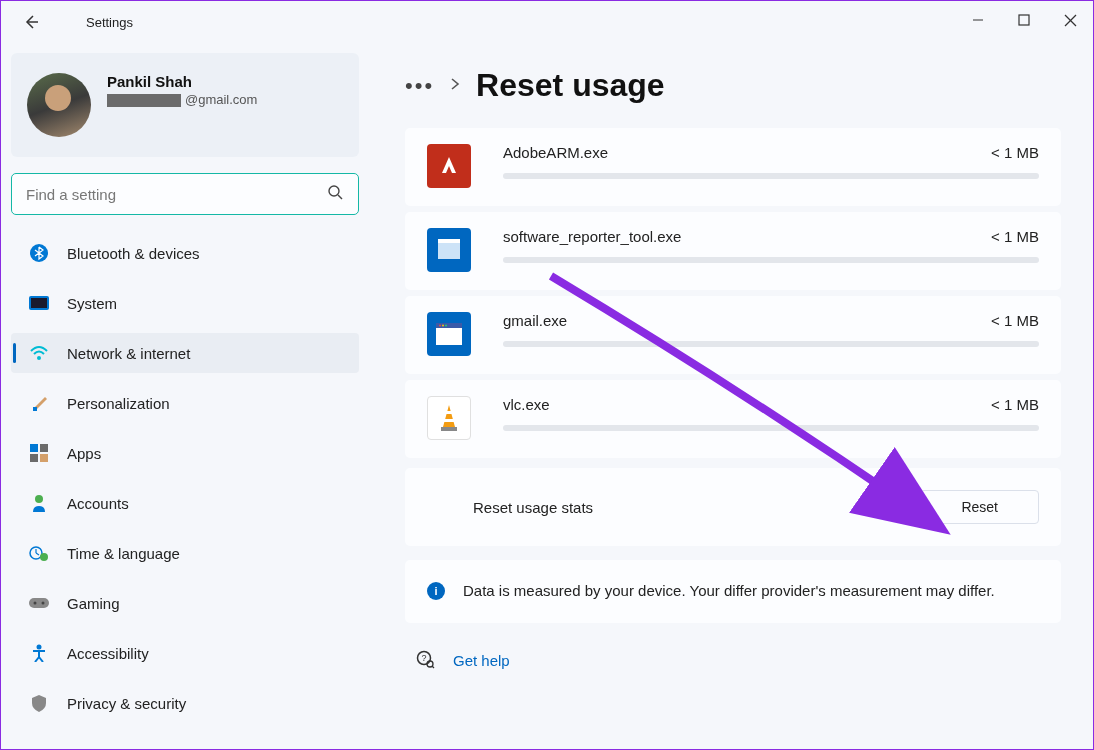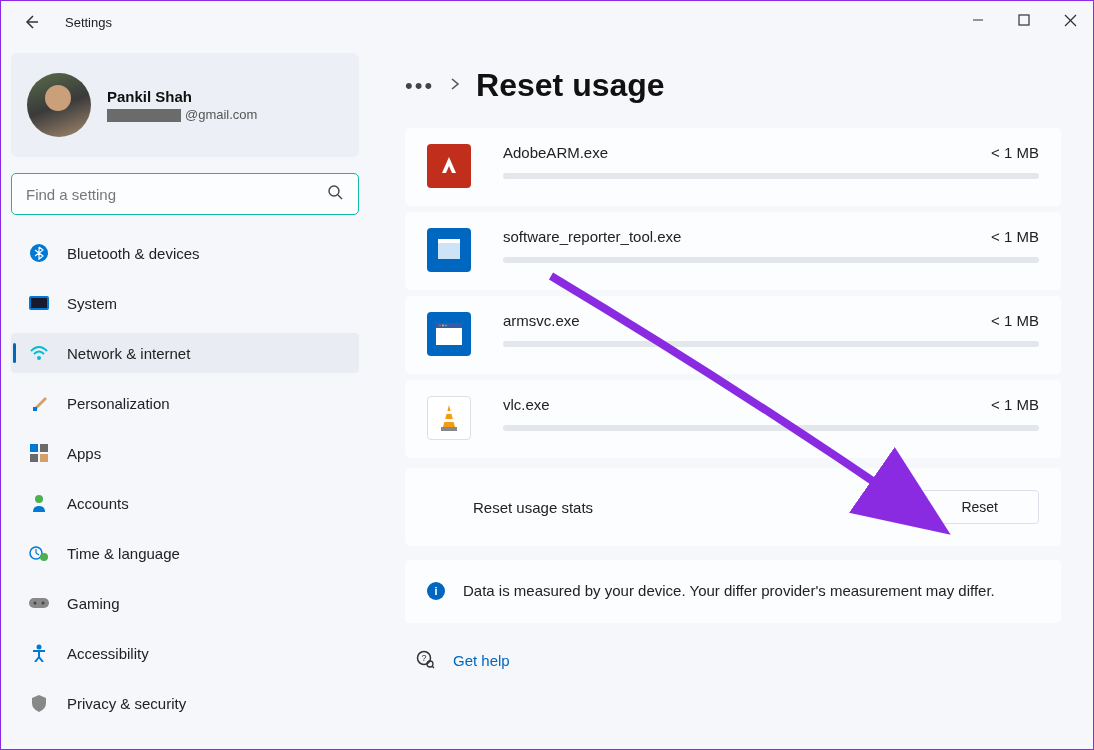--- a/index.html
+++ b/index.html
@@ -11,20 +11,21 @@
     overflow: hidden;
     border: 1px solid #8a2be2;
     position: relative;
   }
   .titlebar {
     height: 42px;
     display: flex;
     align-items: center;
     padding-left: 18px;
     background: #f5f7fb;
+    gap: 21px;
   }
   .back-btn {
     width: 24px; height: 24px;
     display: flex; align-items: center; justify-content: center;
     cursor: pointer;
     color: #333;
   }
   .app-title {
     margin-left: 22px;
     font-size: 13px;
@@ -44,21 +45,21 @@
     display: flex;
     height: calc(100% - 42px);
   }
   .sidebar {
     width: 372px;
     padding: 10px 14px 10px 10px;
     flex-shrink: 0;
   }
   .profile {
     display: flex;
-    align-items: center;
+    align-items: flex-start;
     padding: 20px 16px;
     background: #ecf0f6;
     border-radius: 6px;
     margin-bottom: 16px;
   }
   .avatar {
     width: 64px; height: 64px;
     border-radius: 50%;
     background: linear-gradient(160deg, #5a6d4a 0%, #3a3a3a 50%, #a58b6f 100%);
     margin-right: 16px;
@@ -446,21 +447,21 @@
         <svg width="34" height="30" viewBox="0 0 34 30">
             <rect x="4" y="4" width="26" height="22" fill="#fff"></rect>
             <rect x="4" y="4" width="26" height="5" fill="#3a5aa8"></rect>
             <circle cx="8" cy="6.5" r="1" fill="#e74c3c"></circle>
             <circle cx="11" cy="6.5" r="1" fill="#f1c40f"></circle>
             <circle cx="14" cy="6.5" r="1" fill="#2ecc71"></circle>
           </svg>
       </div>
       <div class="app-details">
         <div class="app-row1">
-          <span class="app-name">armsvc.exe</span>
+          <span class="app-name">gmail.exe</span>
           <span class="app-size">&lt; 1 MB</span>
         </div>
         <div class="progress-bar"></div>
       </div>
     </div>
 
     <div class="app-card">
       <div class="app-icon" style="background:#fff;border:1px solid #e0e0e0">
         <svg width="28" height="30" viewBox="0 0 28 30">
             <path d="M14 2 L20 24 L8 24 Z" fill="#f39c12"></path>

